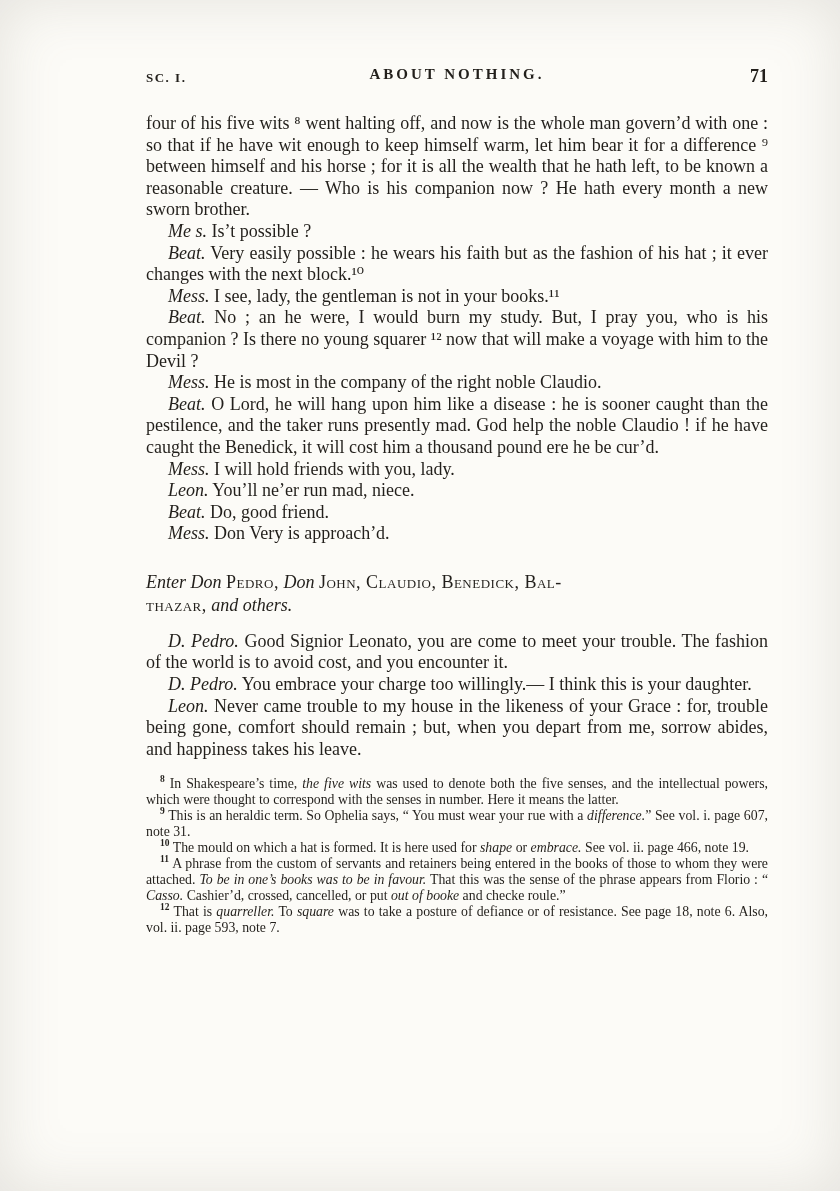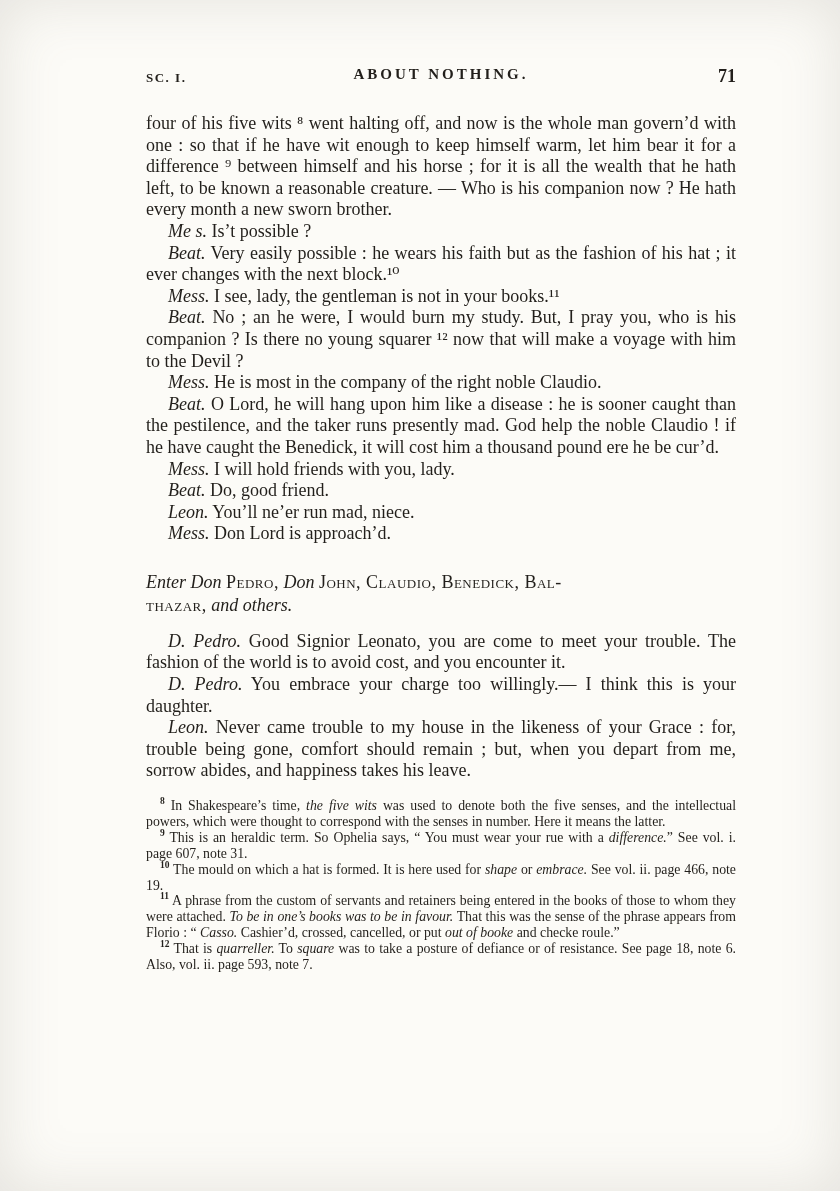--- a/index.html
+++ b/index.html
@@ -6,21 +6,21 @@
   body {
     width: 840px; height: 1191px;
     background: #f3f2ee;
     font-family: "Liberation Serif", "DejaVu Serif", serif;
   }
   .page {
     position: relative;
     width: 840px; height: 1191px;
     background: #fcfbf7;
     box-shadow: inset 0 0 60px rgba(120,115,105,0.18);
-    padding: 66px 104px 0 146px;
+    padding: 66px 72px 0 146px;
     box-sizing: border-box;
     overflow: hidden;
     color: #221f1b;
   }
   .running-head {
     position: relative;
     display: flex;
     justify-content: space-between;
     align-items: baseline;
     margin-bottom: 26px;
@@ -80,23 +80,23 @@
 
     <p class="para"><span>four of his five wits ⁸ went halting off, and now is the whole man govern’d with one : so that if he have wit enough to keep himself warm, let him bear it for a difference ⁹ between himself and his horse ; for it is all the wealth that he hath left, to be known a reasonable creature. — Who is his companion now ?  He hath every month a new sworn brother.</span></p>
 
     <p class="para indent"><span class="speaker">Me s.</span> <span>Is’t possible ?</span></p>
     <p class="para indent"><span class="speaker">Beat.</span> <span>Very easily possible : he wears his faith but as the fashion of his hat ; it ever changes with the next block.¹⁰</span></p>
     <p class="para indent"><span class="speaker">Mess.</span> <span>I see, lady, the gentleman is not in your books.¹¹</span></p>
     <p class="para indent"><span class="speaker">Beat.</span> <span>No ; an he were, I would burn my study.  But, I pray you, who is his companion ?  Is there no young squarer ¹² now that will make a voyage with him to the Devil ?</span></p>
     <p class="para indent"><span class="speaker">Mess.</span> <span>He is most in the company of the right noble Claudio.</span></p>
     <p class="para indent"><span class="speaker">Beat.</span> <span>O Lord, he will hang upon him like a disease : he is sooner caught than the pestilence, and the taker runs presently mad.  God help the noble Claudio !  if he have caught the Benedick, it will cost him a thousand pound ere he be cur’d.</span></p>
     <p class="para indent"><span class="speaker">Mess.</span> <span>I will hold friends with you, lady.</span></p>
+    <p class="para indent"><span class="speaker">Leon.</span> <span>You’ll ne’er run mad, niece.</span></p>
     <p class="para indent"><span class="speaker">Beat.</span> <span>Do, good friend.</span></p>
-    <p class="para indent"><span class="speaker">Leon.</span> <span>You’ll ne’er run mad, niece.</span></p>
-    <p class="para indent"><span class="speaker">Mess.</span> <span>Don Lord is approach’d.</span></p>
+    <p class="para indent"><span class="speaker">Mess.</span> <span>Don Very is approach’d.</span></p>
 
     <div class="stage">
       <div><span class="it">Enter Don </span><span class="sc">Pedro,</span><span class="it"> Don </span><span class="sc">John, Claudio, Benedick, Bal-</span></div>
       <div><span class="sc">thazar,</span><span class="it"> and others.</span></div>
     </div>
 
     <p class="para indent"><span class="speaker">D. Pedro.</span> <span>Good Signior Leonato, you are come to meet your trouble.  The fashion of the world is to avoid cost, and you encounter it.</span></p>
     <p class="para indent"><span class="speaker">D. Pedro.</span> <span>You embrace your charge too willingly.— I think this is your daughter.</span></p>
     <p class="para indent"><span class="speaker">Leon.</span> <span>Never came trouble to my house in the likeness of your Grace : for, trouble being gone, comfort should remain ; but, when you depart from me, sorrow abides, and happiness takes his leave.</span></p>
 

